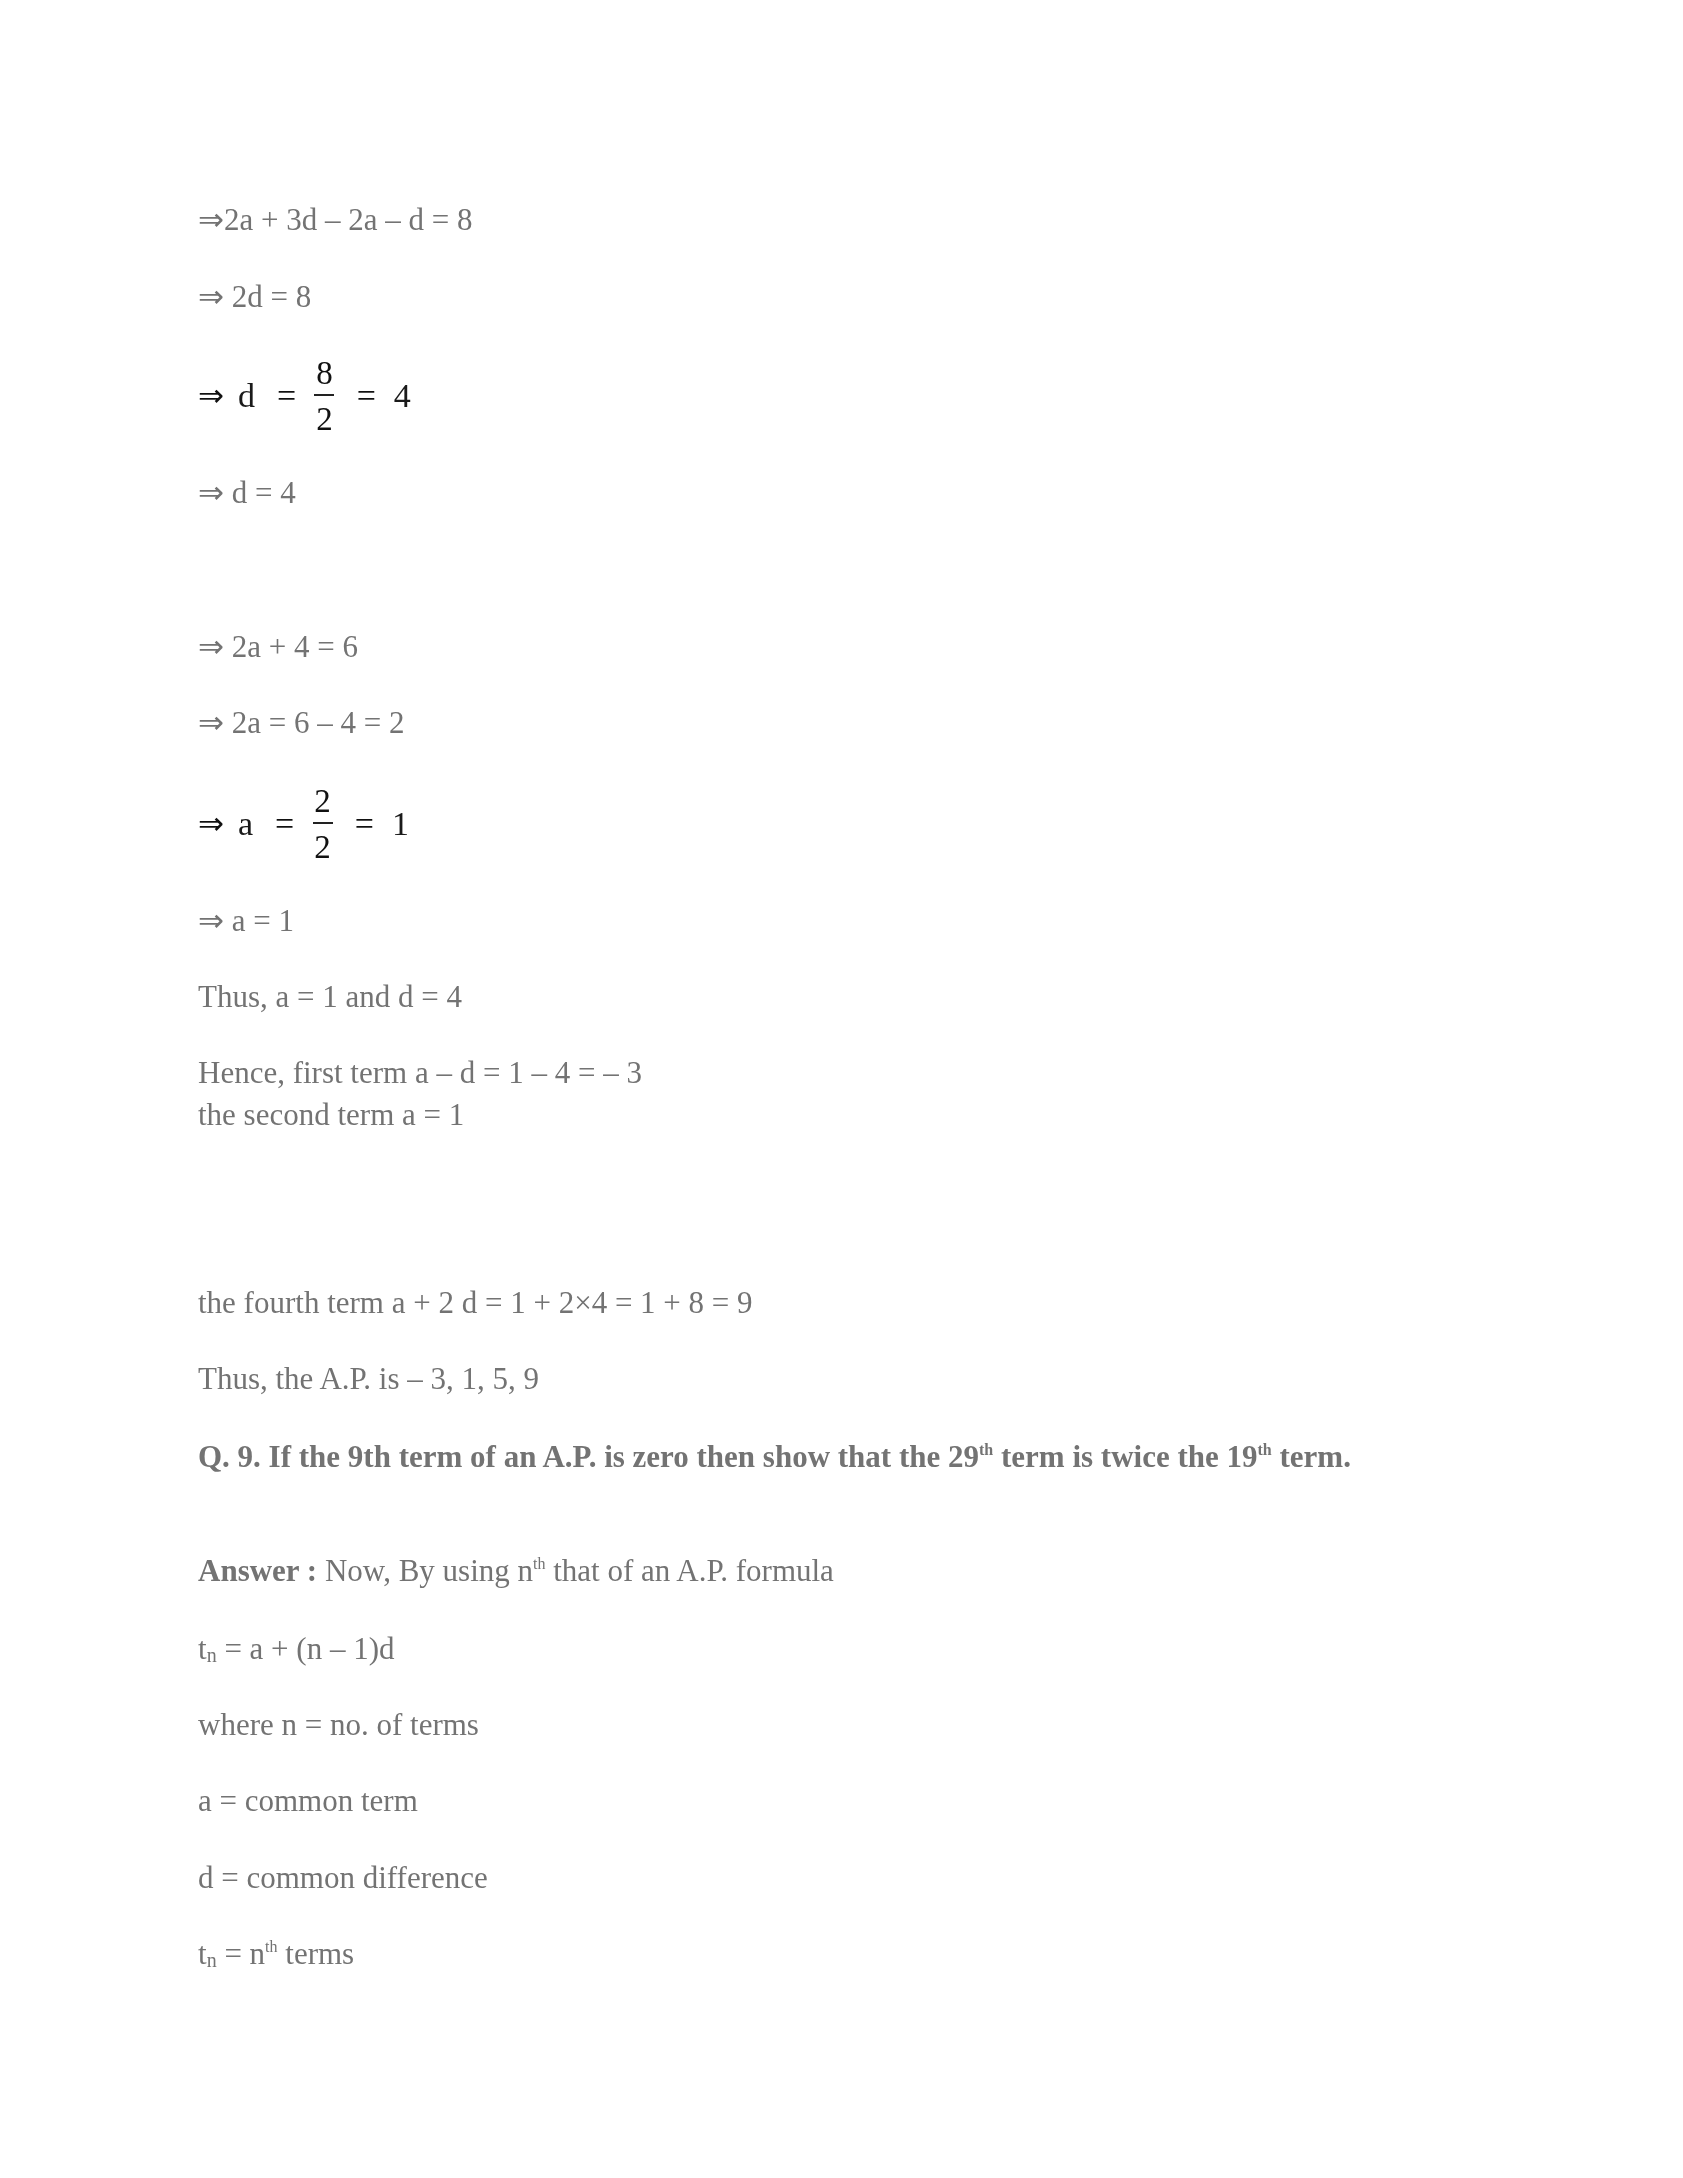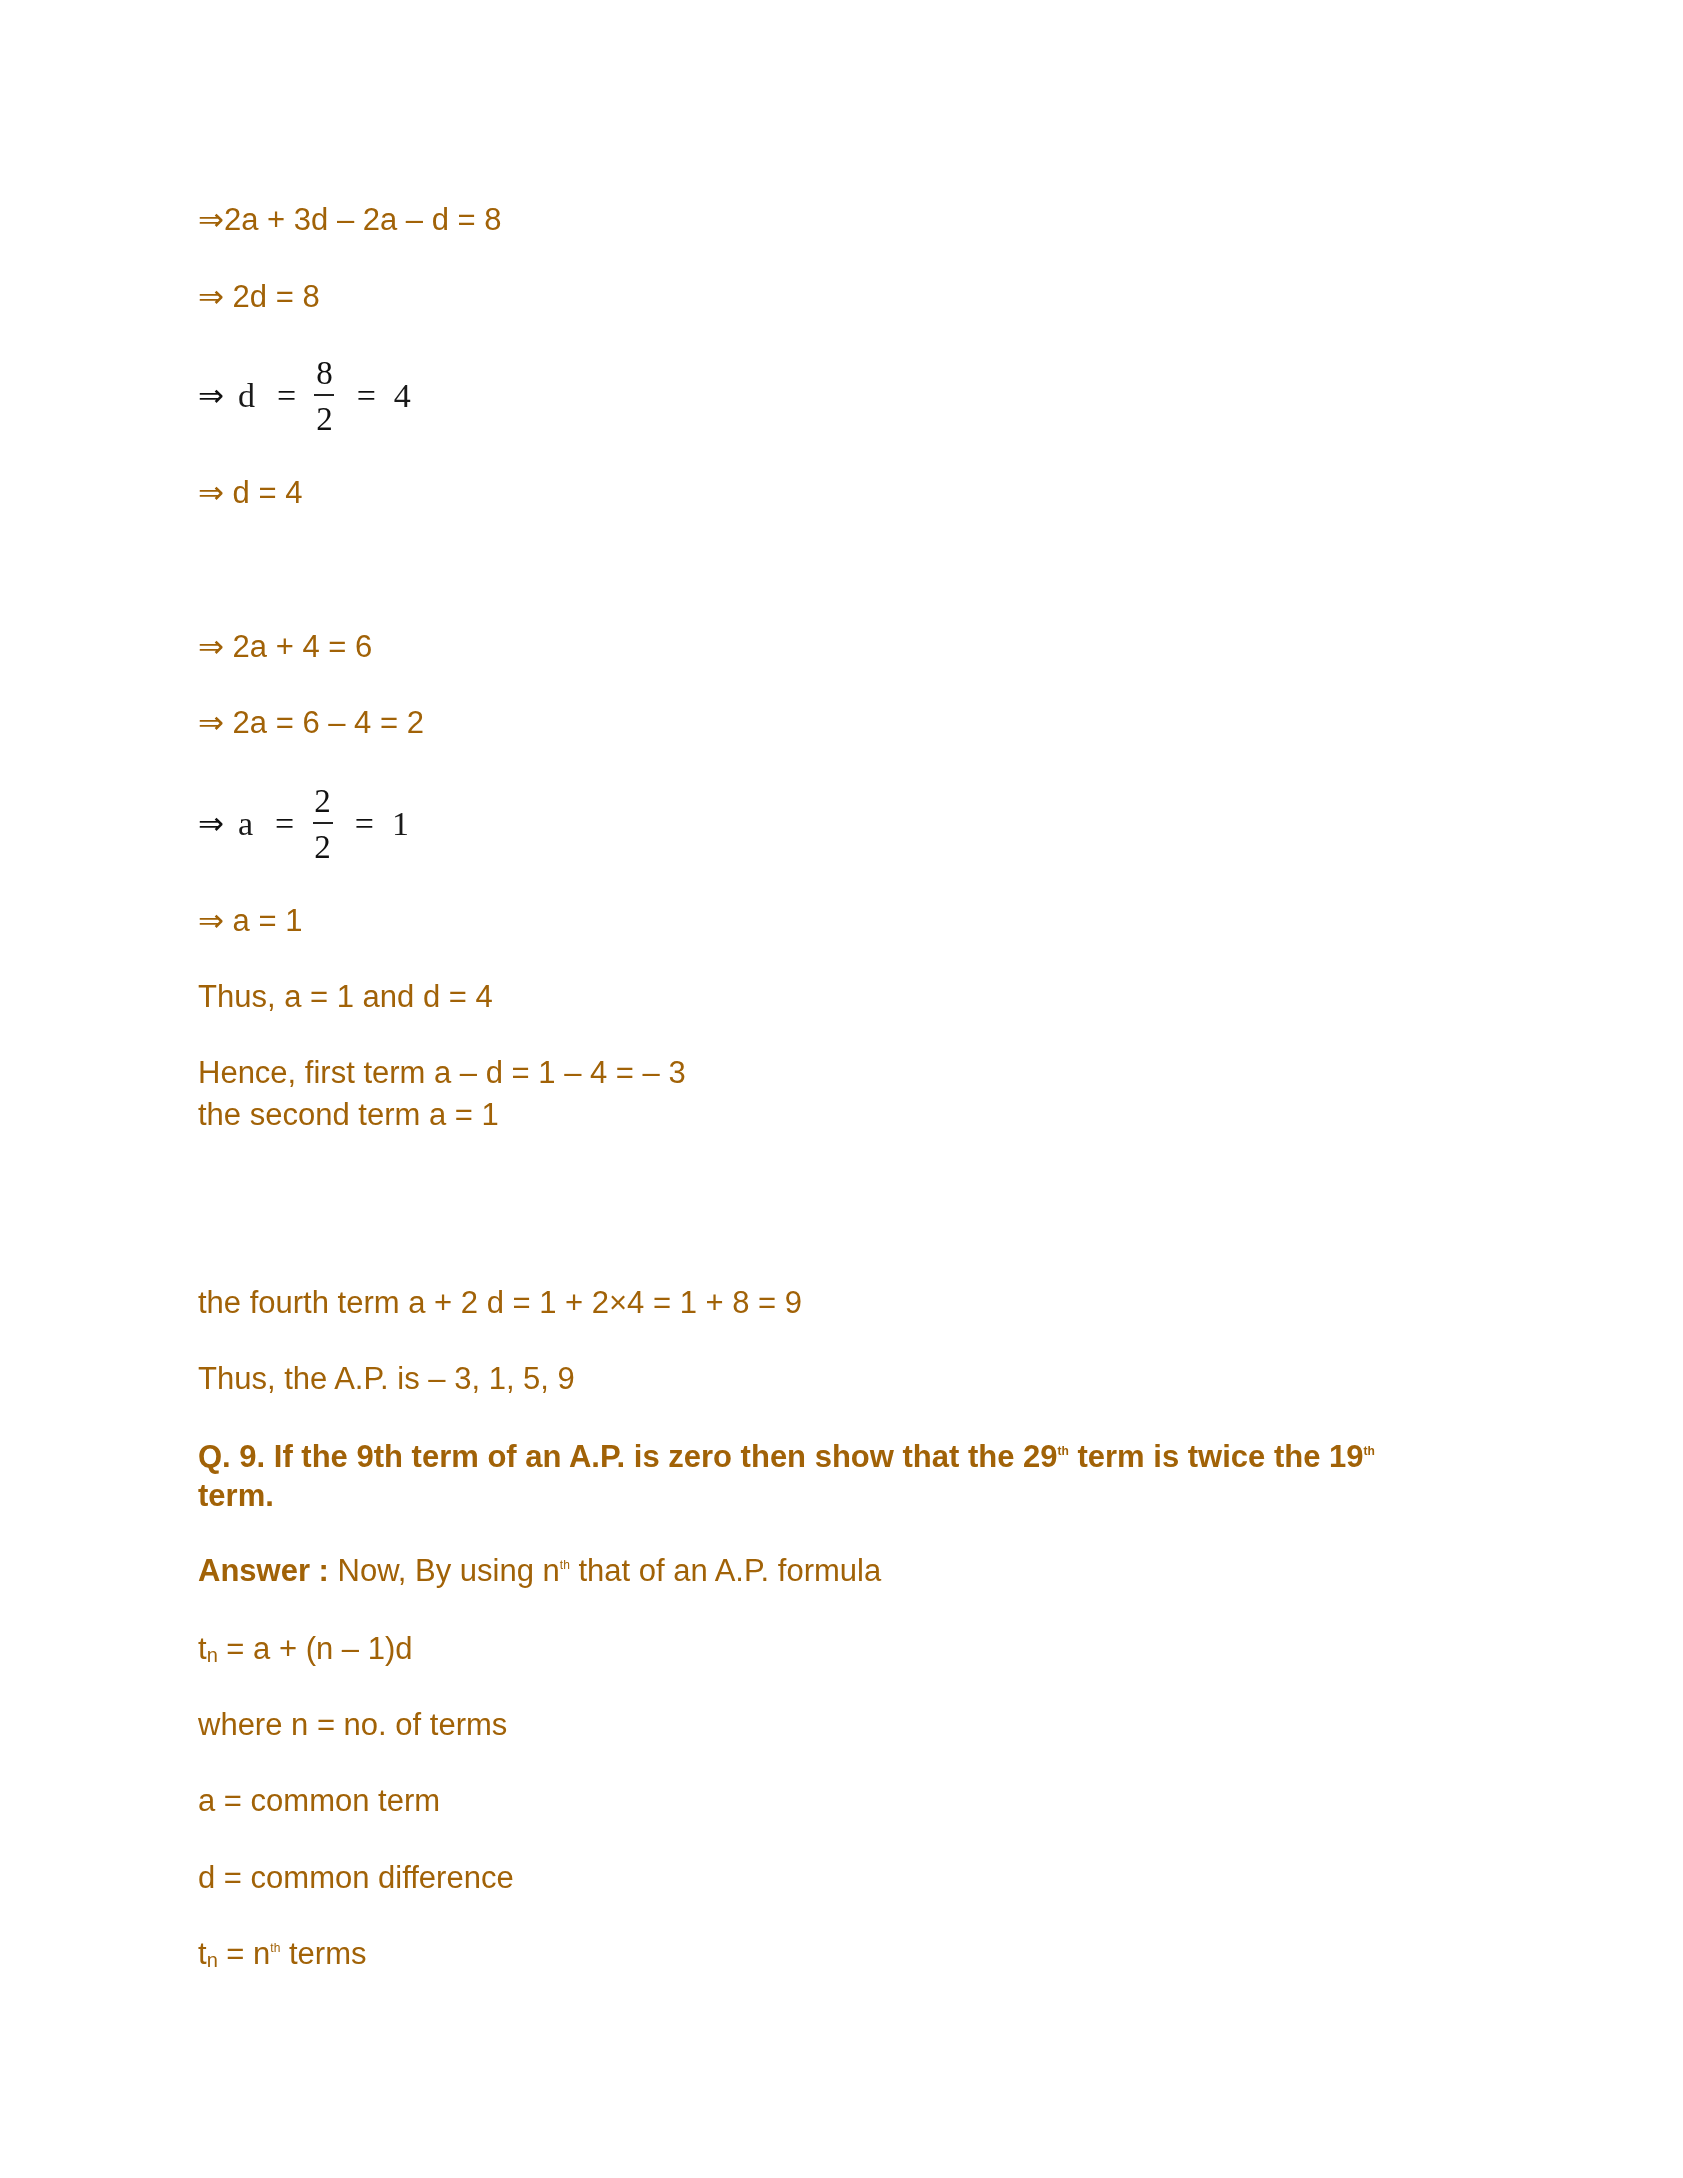--- a/index.html
+++ b/index.html
@@ -1,26 +1,26 @@
 <!DOCTYPE html>
 <html><head>
 <meta charset="utf-8">
 <style>
   html, body { margin: 0; padding: 0; background: #ffffff; }
   body { width: 1683px; height: 2178px; position: relative; overflow: hidden; color: #111; }
   .page { position: absolute; left: 0; top: 0; width: 1683px; height: 2178px; background: #fff; }
   .line {
     position: absolute; left: 198px;
-    font-family: Liberation Sans, sans-serif;
+    font-family: Liberation Serif, serif;
     font-size: 31px; line-height: 36px; white-space: nowrap;
-    color: #a16207;
+    color: #737373;
   }
   .bold { font-weight: bold; }
   .q { font-weight: bold; font-size: 31px; line-height: 39px; white-space: normal; width: 1228px; }
-  sup { font-size: 12px; line-height: 0; vertical-align: 12px; }
+  sup { font-size: 16px; line-height: 0; vertical-align: 12px; }
   sub.tn { font-size: 20px; line-height: 0; vertical-align: -3px; }
   .frac-line {
     position: absolute; left: 198px; height: 89px;
     display: flex; align-items: center;
     font-size: 31px;
   }
   .frac-line .arrow { font-family: "Liberation Sans", sans-serif; margin-right: 14px; }
   .frac-line .serif { font-family: "Liberation Serif", serif; font-size: 34px; }
   .frac-line .var { color: #1a1a1a; margin-right: 22px; }
   .frac-line .eq { margin: 0 18px 0 0; }

